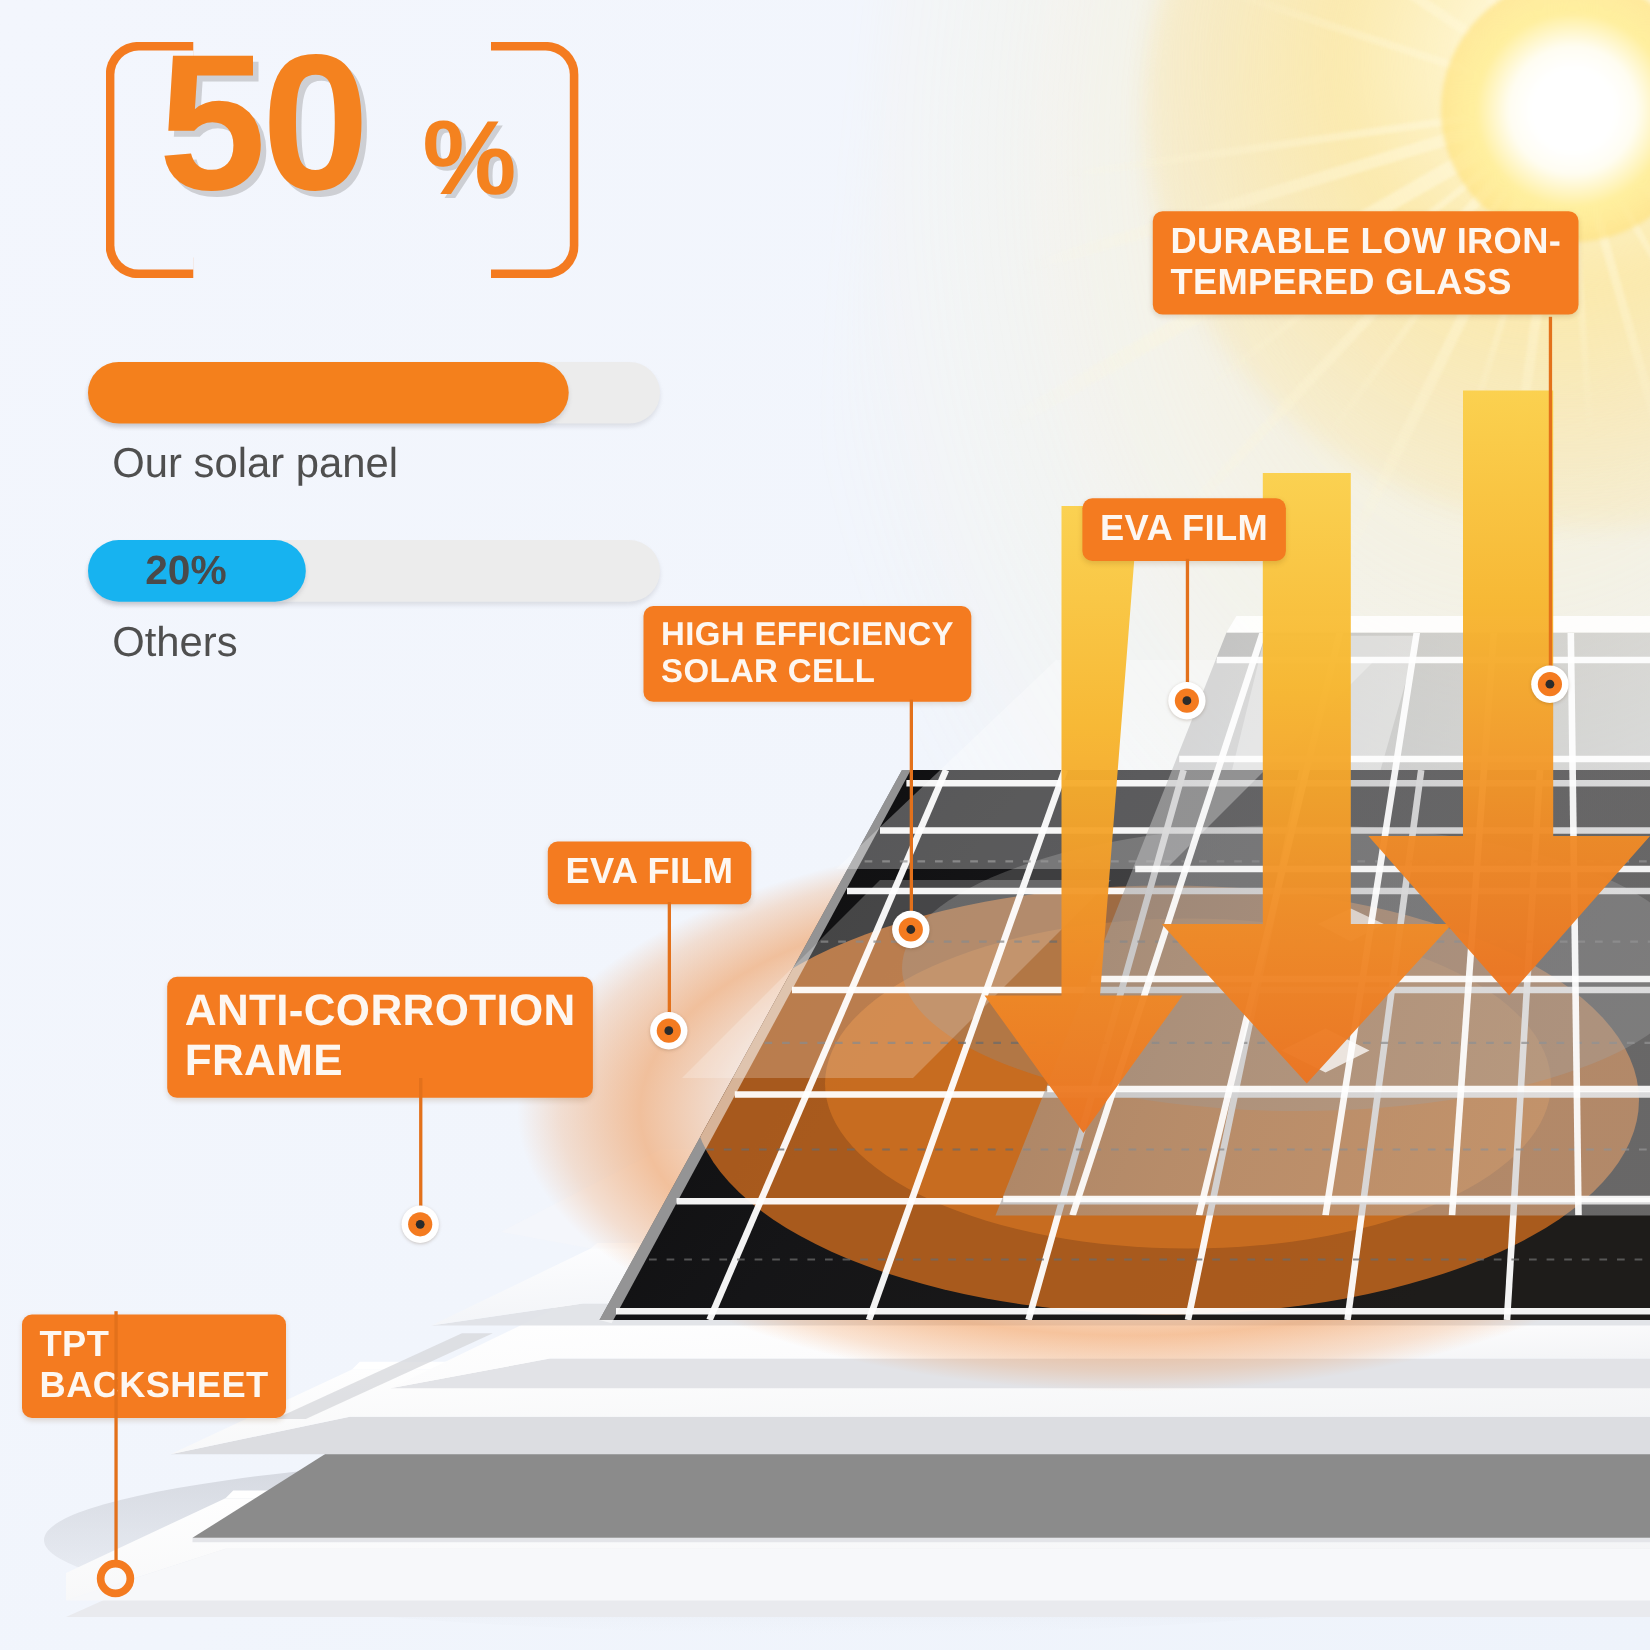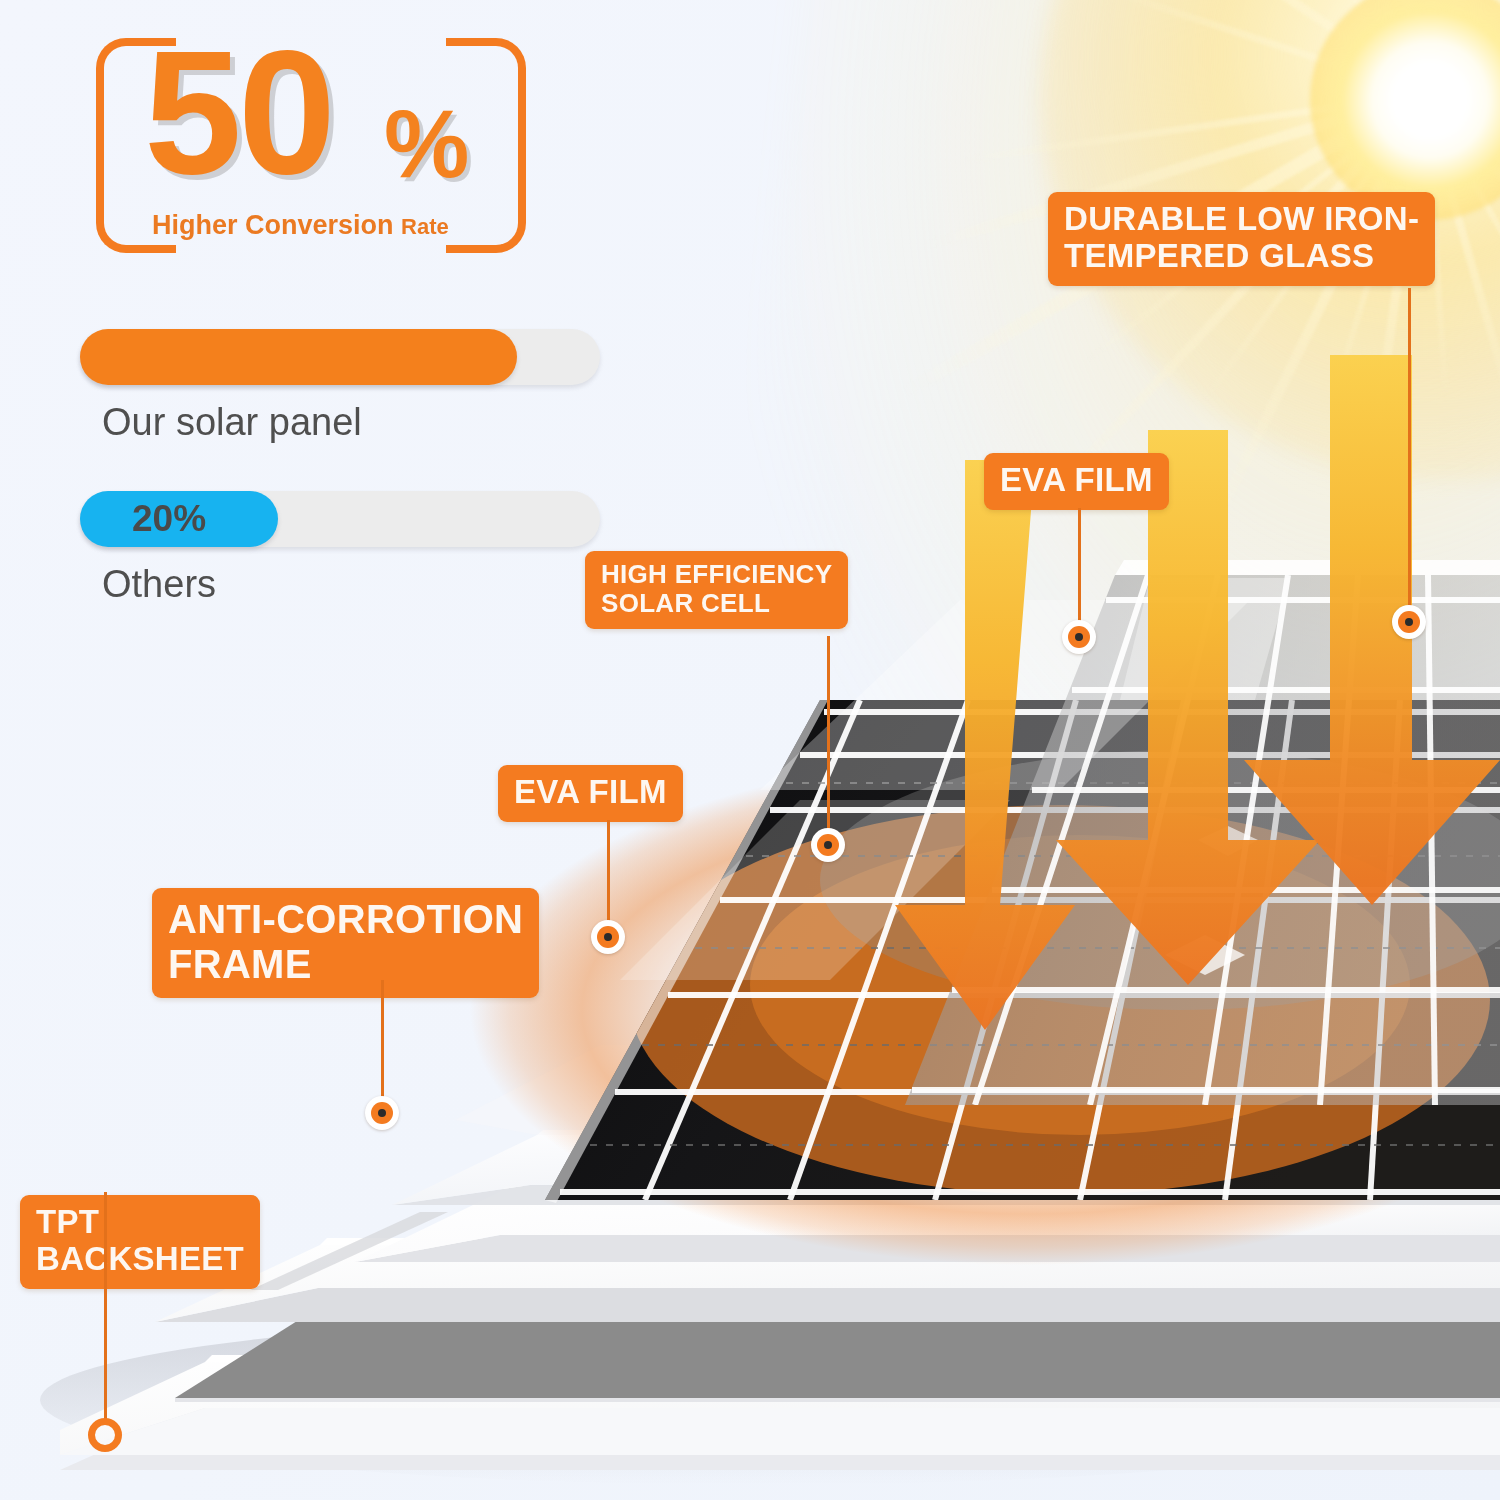--- a/index.html
+++ b/index.html
@@ -278,21 +278,20 @@
 
       <polygon points="1330,355 1412,355 1412,760 1500,760 1372,905 1244,760 1330,760" fill="url(#gArrow)" opacity="0.96"></polygon>
     </g>
   </svg>
 
   <div class="stat-block">
     <div class="brk brk-l"></div>
     <div class="brk brk-r"></div>
     <div class="big-num">50</div>
     <div class="pct">%</div>
-    <div class="sub"><span>Higher Conversion </span><small>Rate</small></div>
   </div>
 
   <div class="bars">
 
     <div class="bar-track">
       <div class="bar-fill" style="width:84%;background:#F4801C;">
         <span></span>
       </div>
     </div>
     <div class="bar-cap">Our solar panel</div>
@@ -322,21 +321,21 @@
     <div class="cl-box" style="font-size:33px;">EVA FILM</div>
   </div>
   <div class="cl-stem" style="left:1078px;top:508px;height:118px;"></div>
   <div class="cl-dot" style="left:1062px;top:620px;">
       <i>
         <b></b>
       </i>
     </div>
 
   <div class="callout" style="left:585px;top:551px;">
-    <div class="cl-box" style="font-size:26px;">HIGH EFFICIENCY
+    <div class="cl-box" style="font-size:30px;">HIGH EFFICIENCY
 SOLAR CELL</div>
   </div>
   <div class="cl-stem" style="left:827px;top:636px;height:206px;"></div>
   <div class="cl-dot" style="left:811px;top:828px;">
       <i>
         <b></b>
       </i>
     </div>
 
   <div class="callout" style="left:498px;top:765px;">

